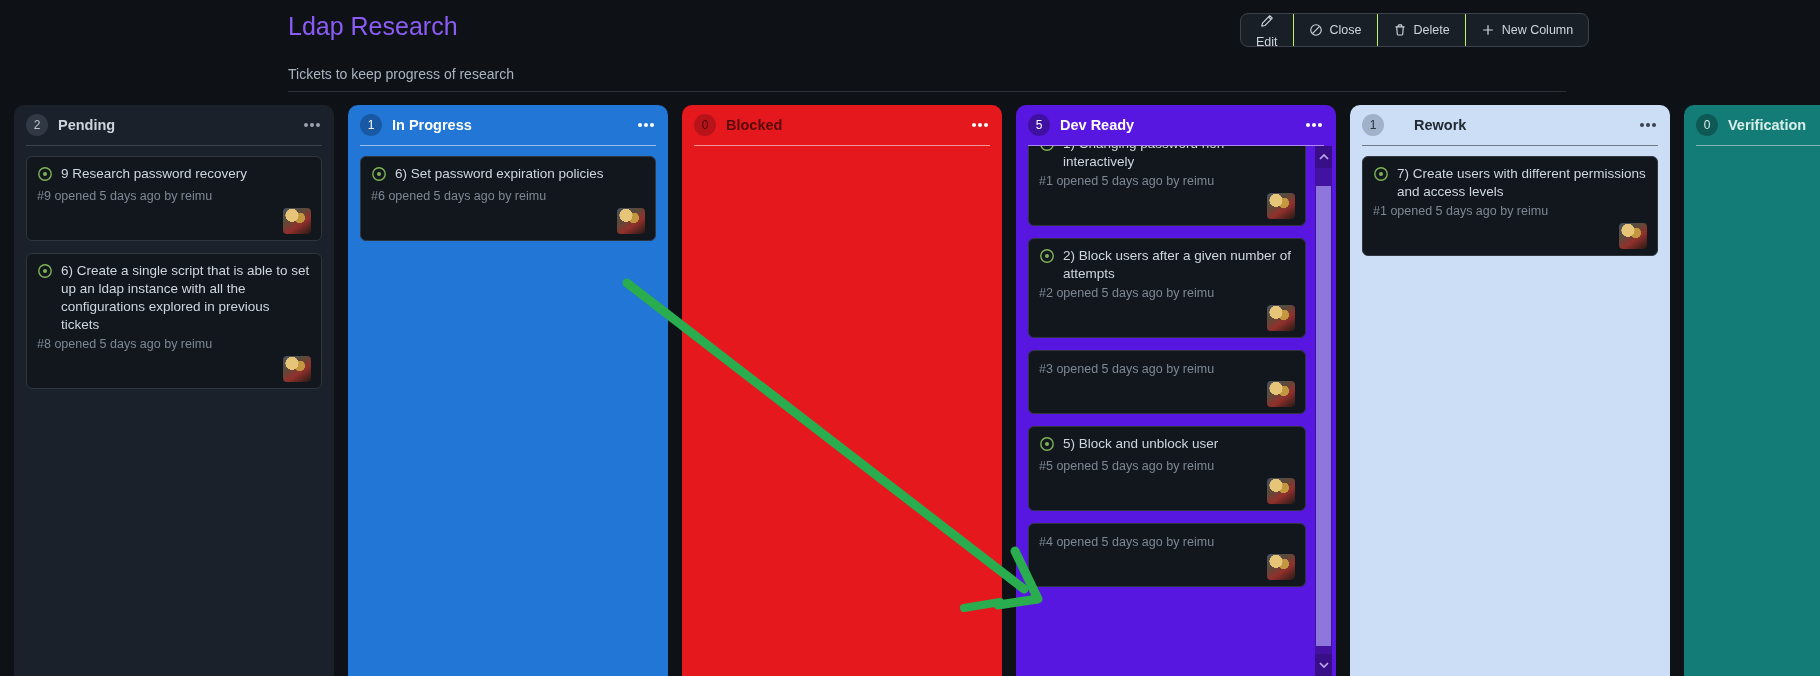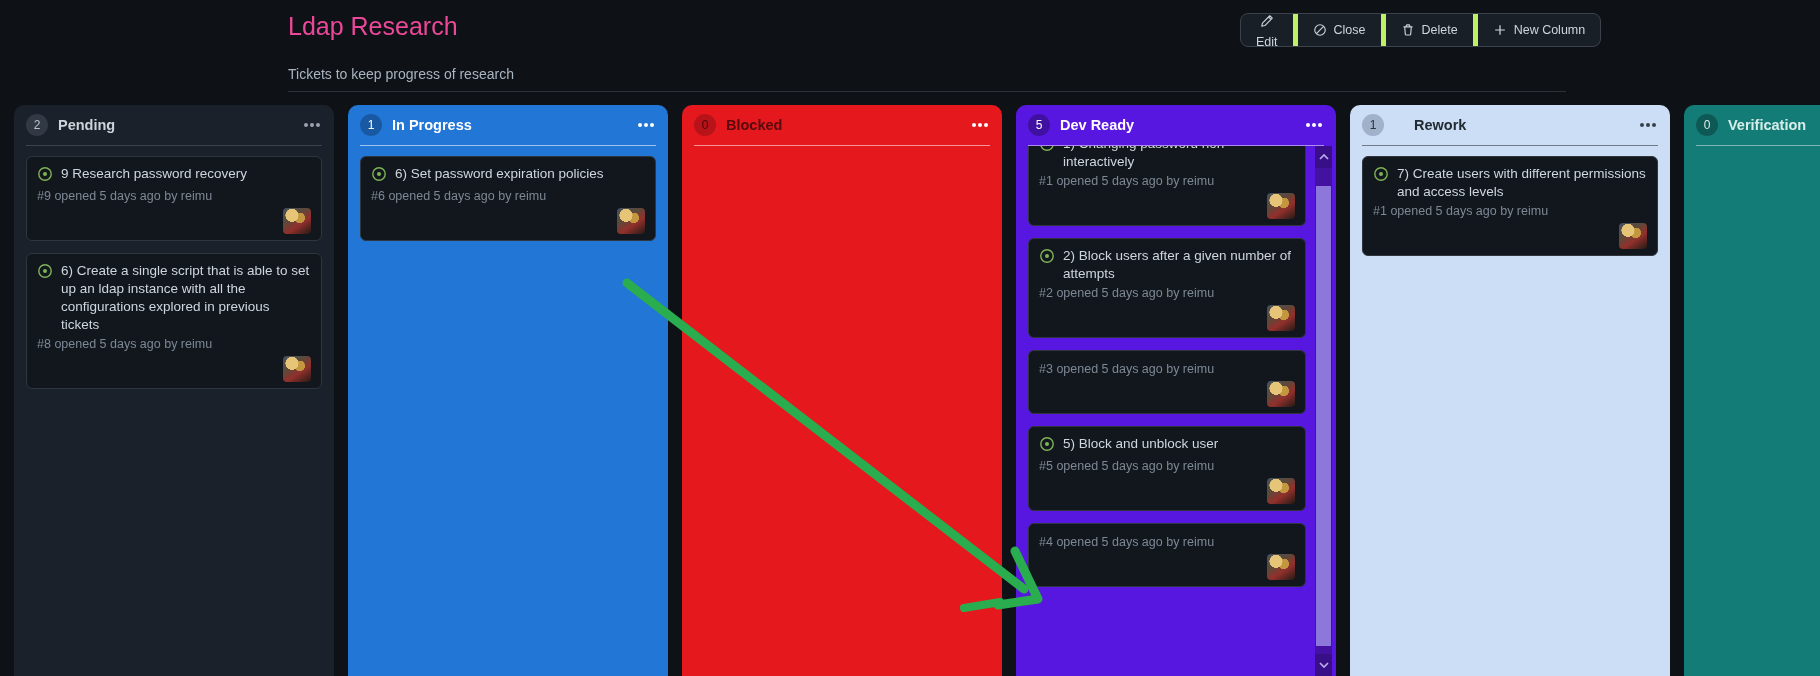--- a/index.html
+++ b/index.html
@@ -2,30 +2,30 @@
 <html><head>
 <meta charset="utf-8">
 <style>
   * { margin:0; padding:0; box-sizing:border-box; }
   html,body { background:#0d1117; }
   #screen {
     position:relative; width:1820px; height:676px; overflow:hidden;
     background:#0e1217; font-family:"Liberation Sans", sans-serif;
   }
   
-  .page-title { position:absolute; left:288px; top:12px; font-size:25px; font-weight:400; color:#ec4899;text-align:center; }
+  .page-title { position:absolute; left:288px; top:12px; font-size:25px; font-weight:400; color:#8b5cf6;text-align:center; }
   .page-subtitle { position:absolute; left:288px; top:66px; font-size:14px; color:#a9b4c0; }
   .header-rule { position:absolute; left:288px; top:91px; width:1278px; height:1px; background:#2b323b; }
 
   .toolbar {
     position:absolute; left:1240px; top:13px; height:34px; display:flex;
     background:#191f27; border:1px solid #3b424b; border-radius:8px; overflow:hidden;
   }
   .tbtn { display:flex; align-items:center; gap:7px; padding:0 15px; font-size:12.5px;
-          color:#cdd5dd; border-left:5px solid #bef264; cursor:pointer; white-space:nowrap; }
+          color:#cdd5dd; border-left:1px solid #bef264; cursor:pointer; white-space:nowrap; }
   .tbtn:first-child { border-left:none;flex-direction:column; }
   .tbtn svg { display:block; }
 
   
   .board { position:absolute; left:14px; top:105px; display:flex; gap:14px; }
   .column { width:320px; height:571px; border-radius:10px 10px 0 0; position:relative; flex:none; }
   .col-pending      { background:#1b212a; }
   .col-inprogress   { background:#2276d6; }
   .col-blocked      { background:#e5181e; }
   .col-devready     { background:#5817e0; }

